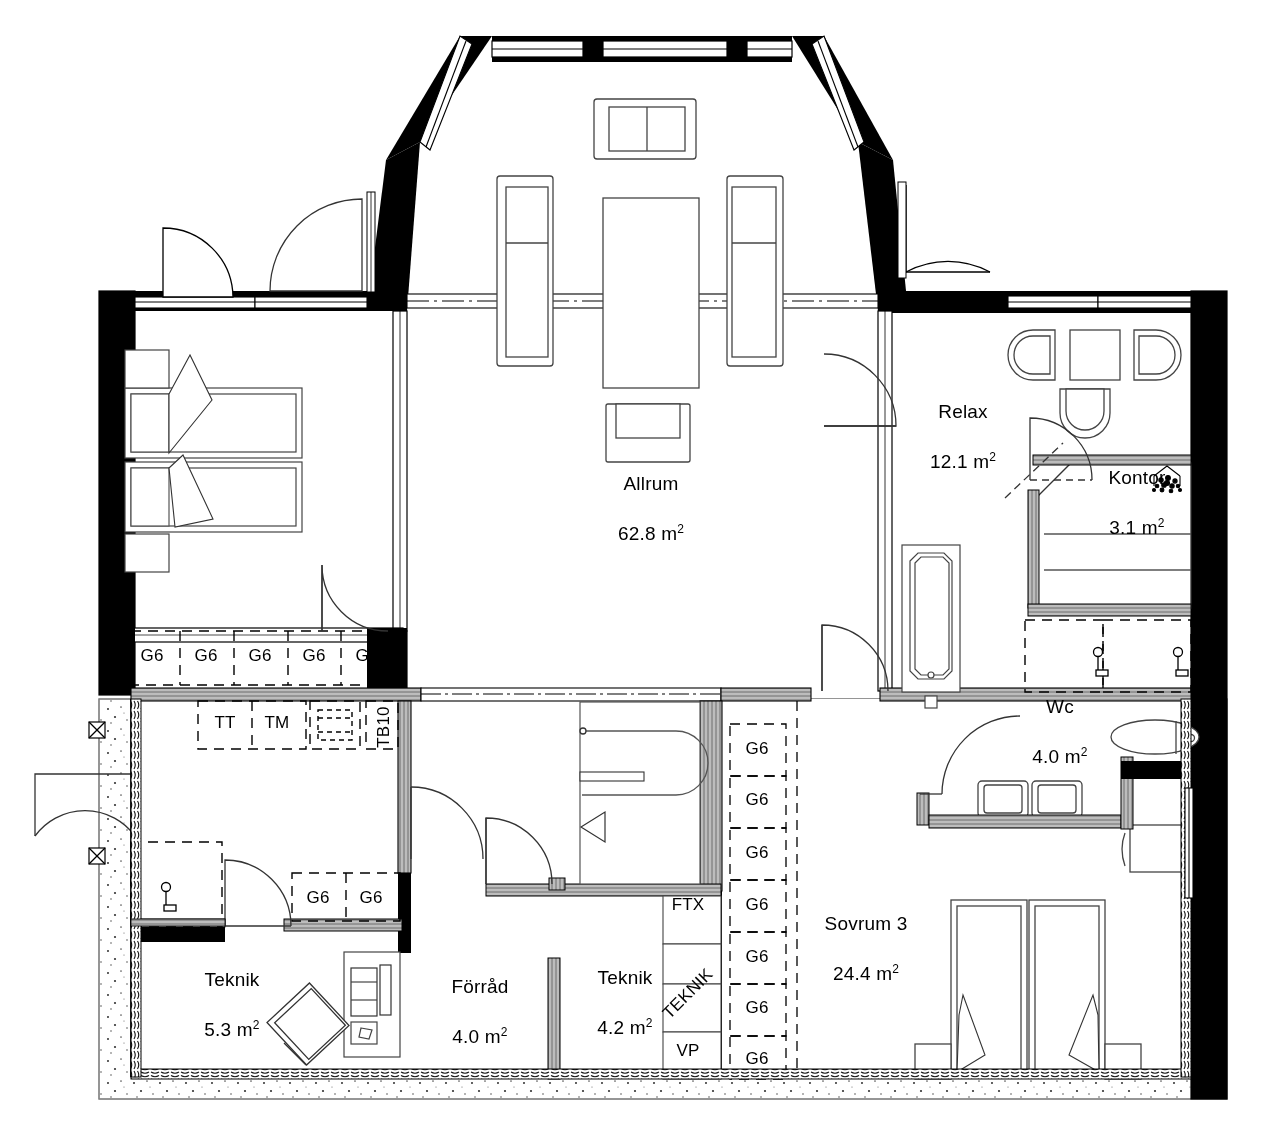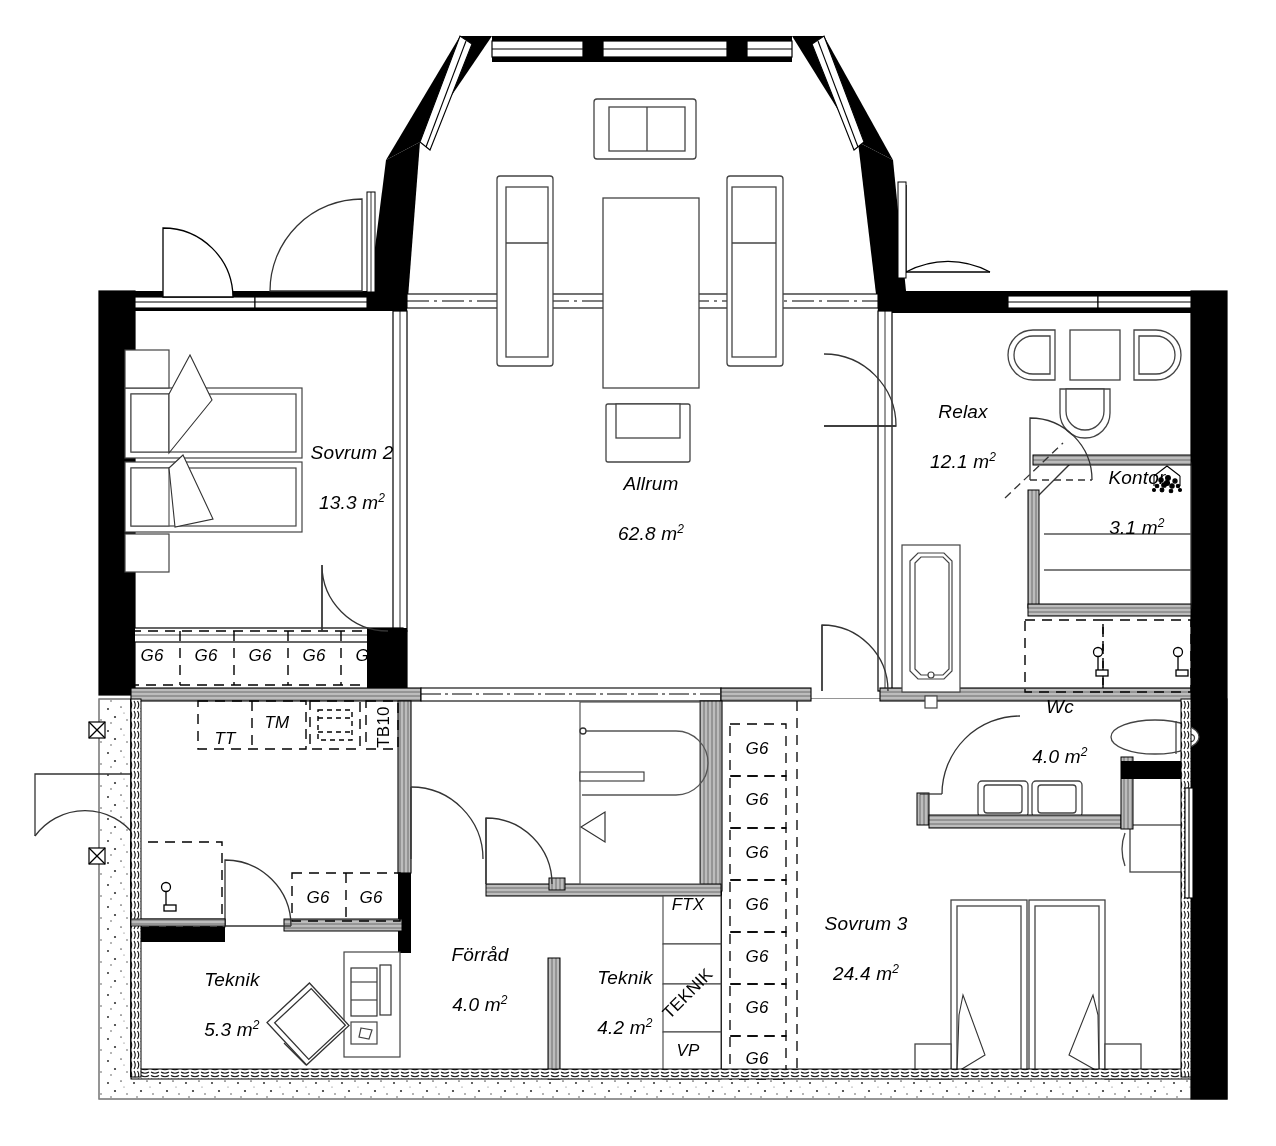--- a/index.html
+++ b/index.html
@@ -8,21 +8,21 @@
   #plan{position:relative;width:1276px;height:1146px;background:#fff;overflow:hidden;}
   #plan svg{position:absolute;left:0;top:0;}
   .rmlabel{position:absolute;text-align:center;color:#000;font-family:"Liberation Sans",sans-serif;
            line-height:1.18;white-space:pre-line;letter-spacing:.2px;}
   .rmname{font-size:19px;}
   .rmarea{font-size:19px;margin-top:8px;}
   .tiny{font-size:17px;}
   .sup{font-size:12px;vertical-align:super;}
   .vert{transform:translate(-50%,-50%) rotate(-90deg);}
   .rot45{transform:translate(-50%,-50%) rotate(-45deg);}
-  .ctr{transform:translate(-50%,-50%);font-style:italic;}
+  .ctr{transform:translate(-50%,-50%);}
 </style>
 </head>
 <body>
 
 <div id="plan">
 
 <svg width="1276" height="1146" viewBox="0 0 1276 1146">
   <defs>
     <pattern id="stipple" width="26" height="22" patternUnits="userSpaceOnUse">
       <rect width="26" height="22" fill="#ffffff"></rect>
@@ -378,45 +378,41 @@
   <g fill="#fff" stroke="#000" stroke-width="1.1">
     <rect x="1185" y="788" width="8" height="110"></rect>
     <line x1="1189" y1="788" x2="1189" y2="898"></line>
   </g>
 
   <g>
     <rect x="131" y="919" width="94" height="7" fill="url(#hatchH)" stroke="#000" stroke-width=".8"></rect>
   </g>
 </svg>
 
-<div class="rmlabel ctr" style="left:352px;top:478px">
-  <div class="rmname">Sovrum 2</div>
-  <div class="rmarea"><span>13.3</span> <span>m</span><span class="sup">2</span></div>
-</div>
 <div class="rmlabel ctr" style="left:651px;top:509px">
   <div class="rmname">Allrum</div>
   <div class="rmarea"><span>62.8</span> <span>m</span><span class="sup">2</span></div>
 </div>
 <div class="rmlabel ctr" style="left:963px;top:437px">
   <div class="rmname">Relax</div>
   <div class="rmarea"><span>12.1</span> <span>m</span><span class="sup">2</span></div>
 </div>
 <div class="rmlabel ctr" style="left:1137px;top:503px">
   <div class="rmname">Kontor</div>
   <div class="rmarea"><span>3.1</span> <span>m</span><span class="sup">2</span></div>
 </div>
 <div class="rmlabel ctr" style="left:1060px;top:732px">
   <div class="rmname">Wc</div>
   <div class="rmarea"><span>4.0</span> <span>m</span><span class="sup">2</span></div>
 </div>
 <div class="rmlabel ctr" style="left:232px;top:1005px">
   <div class="rmname">Teknik</div>
   <div class="rmarea"><span>5.3</span> <span>m</span><span class="sup">2</span></div>
 </div>
-<div class="rmlabel ctr" style="left:480px;top:980px">
+<div class="rmlabel ctr" style="left:480px;top:1012px">
   <div class="rmname">Förråd</div>
   <div class="rmarea"><span>4.0</span> <span>m</span><span class="sup">2</span></div>
 </div>
 <div class="rmlabel ctr" style="left:625px;top:1003px">
   <div class="rmname">Teknik</div>
   <div class="rmarea"><span>4.2</span> <span>m</span><span class="sup">2</span></div>
 </div>
 <div class="rmlabel ctr" style="left:866px;top:949px">
   <div class="rmname">Sovrum 3</div>
   <div class="rmarea"><span>24.4</span> <span>m</span><span class="sup">2</span></div>
@@ -432,20 +428,20 @@
 <div class="rmlabel ctr tiny" style="left:371px;top:898px">G6</div>
 
 <div class="rmlabel ctr tiny" style="left:757px;top:749px">G6</div>
 <div class="rmlabel ctr tiny" style="left:757px;top:800px">G6</div>
 <div class="rmlabel ctr tiny" style="left:757px;top:853px">G6</div>
 <div class="rmlabel ctr tiny" style="left:757px;top:905px">G6</div>
 <div class="rmlabel ctr tiny" style="left:757px;top:957px">G6</div>
 <div class="rmlabel ctr tiny" style="left:757px;top:1008px">G6</div>
 <div class="rmlabel ctr tiny" style="left:757px;top:1059px">G6</div>
 
-<div class="rmlabel ctr tiny" style="left:225px;top:739px">TT</div>
+<div class="rmlabel ctr tiny" style="left:225px;top:723px">TT</div>
 <div class="rmlabel ctr tiny" style="left:277px;top:723px">TM</div>
 <div class="rmlabel vert tiny" style="left:384px;top:727px">TB10</div>
 <div class="rmlabel ctr tiny" style="left:688px;top:905px">FTX</div>
 <div class="rmlabel rot45 tiny" style="left:688px;top:994px">TEKNIK</div>
 <div class="rmlabel ctr tiny" style="left:688px;top:1051px">VP</div>
 
 </div>
 
 </body></html>

